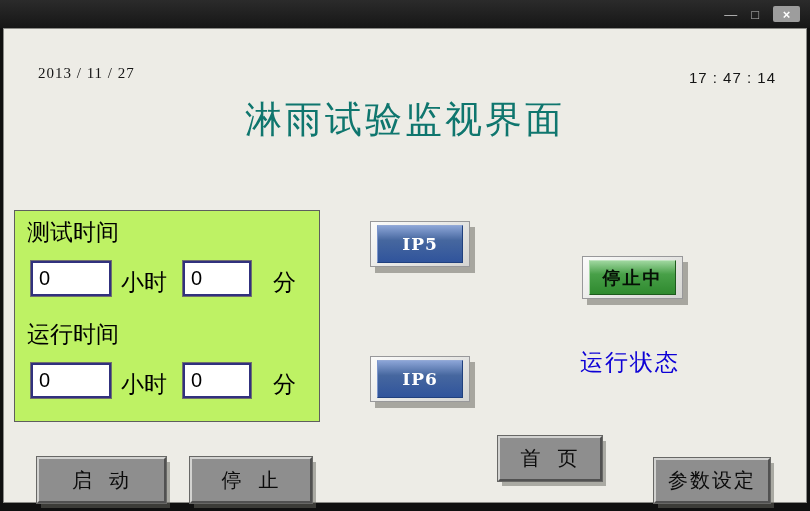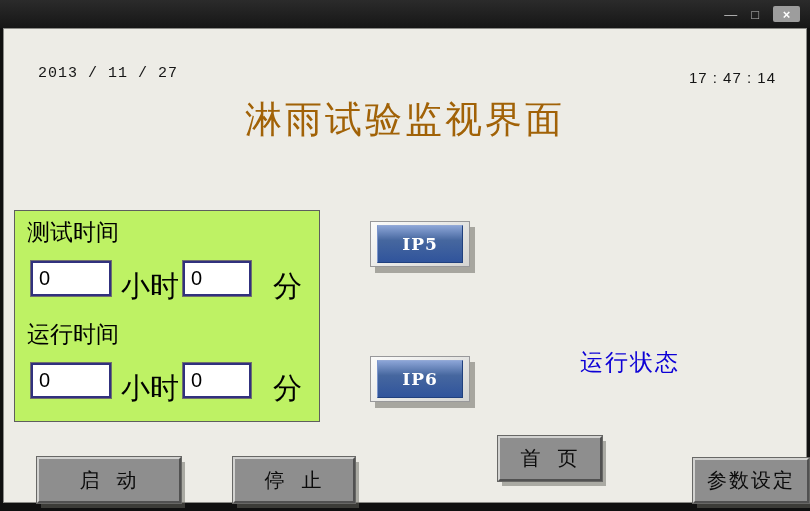--- a/index.html
+++ b/index.html
@@ -11,32 +11,32 @@
               background:linear-gradient(180deg,#2b2b2b,#161616); }
   .tb-controls { position:absolute; right:10px; top:0; height:28px; display:flex; align-items:center; gap:14px; }
   .tb-glyph { color:#bdbdbd; font-size:13px; line-height:1; cursor:pointer; }
   .tb-close { width:27px; height:16px; background:#9d9d9d; border-radius:2px; color:#fff;
               font-size:13px; font-weight:bold; display:flex; align-items:center; justify-content:center; cursor:pointer; }
 
   
   .content { position:absolute; left:3px; right:3px; top:28px; bottom:8px;
              background:#edece6; border:1px solid #8a8a86; }
 
-  .date { position:absolute; left:34px; top:36px; font-family:Liberation Mono, monospace;
+  .date { position:absolute; left:34px; top:36px; font-family:Liberation Serif, serif;
           font-size:15px; color:#151515; letter-spacing:1px; white-space:pre; }
   .clock { position:absolute; right:30px; top:40px; font-family:Liberation Sans, sans-serif;
            font-size:15px; color:#151515; letter-spacing:1px; white-space:pre; }
   .main-title { position:absolute; left:0; right:0; top:66px; text-align:center;
-                font-size:37px; color:#a16207; letter-spacing:3px; font-weight:500; }
+                font-size:37px; color:#0f766e; letter-spacing:3px; font-weight:500; }
 
   
   .time-panel { position:absolute; left:10px; top:181px; width:306px; height:212px;
                 background:#bef264; border:1px solid #5e5e5e; }
   .panel-label { position:absolute; font-size:23px; color:#000; }
-  .unit-label { position:absolute; font-size:29px; color:#000; }
+  .unit-label { position:absolute; font-size:23px; color:#000; }
   .inputbox { position:absolute; width:80px; height:35px; background:#fff;
               border:2px solid #31317e; box-shadow:0 0 0 1px #70706e;
               font-size:20px; color:#000; padding-left:6px; font-family:inherit; }
 
   
   .keybtn { position:absolute; width:100px; height:46px; padding:3px 6px;
             background:linear-gradient(145deg,#fbfbfa,#d5d5d2);
             border:1px solid #98989a; box-shadow:5px 6px 0 rgba(110,110,100,0.55); cursor:pointer; }
   .keybtn .face { width:100%; height:100%; display:flex; align-items:center; justify-content:center;
                   border:1px solid #20407e; border-top-color:#93a9d6; border-left-color:#7b95cc;
@@ -53,24 +53,24 @@
 
   .status-caption { position:absolute; left:576px; top:318px; font-size:23px;
                     color:#0d00d6; letter-spacing:2px; }
 
   
   .flat-btn { position:absolute; height:46px; background:#8e8e8e;
               border:2px solid; border-color:#d2d2d0 #515151 #515151 #d2d2d0;
               outline:1px solid #686866; box-shadow:4px 5px 0 rgba(104,104,96,0.5);
               color:#0b0b0b; font-size:20px; display:flex; align-items:center; justify-content:center;
               letter-spacing:2px; cursor:pointer; white-space:pre; }
-  .btn-start  { left:33px;  top:428px; width:144px; }
-  .btn-stop   { left:186px; top:428px; width:122px;margin-left:43px; }
+  .btn-start  { left:33px;  top:428px; width:129px; }
+  .btn-stop   { left:186px; top:428px; width:122px; }
   .btn-home   { left:494px; top:407px; width:104px; height:45px; }
-  .btn-params { left:650px; top:429px; width:116px; height:45px;margin-left:39px; }
+  .btn-params { left:650px; top:429px; width:116px; height:45px; }
 </style>
 </head>
 <body>
 
 <div class="screen">
 
   <div class="titlebar">
     <div class="tb-controls">
       <span class="tb-glyph">—</span>
       <span class="tb-glyph">□</span>
@@ -101,20 +101,23 @@
     </div>
 
     <div class="keybtn ip5">
       <div class="face">IP5</div>
     </div>
 
     <div class="keybtn ip6">
       <div class="face">IP6</div>
     </div>
 
+    <div class="keybtn green">
+      <div class="face">停止中</div>
+    </div>
 
     <span class="status-caption">运行状态</span>
 
     <div class="flat-btn btn-start">启  动</div>
     <div class="flat-btn btn-stop">停  止</div>
     <div class="flat-btn btn-home">首  页</div>
     <div class="flat-btn btn-params">参数设定</div>
 
   </div>
 </div>

